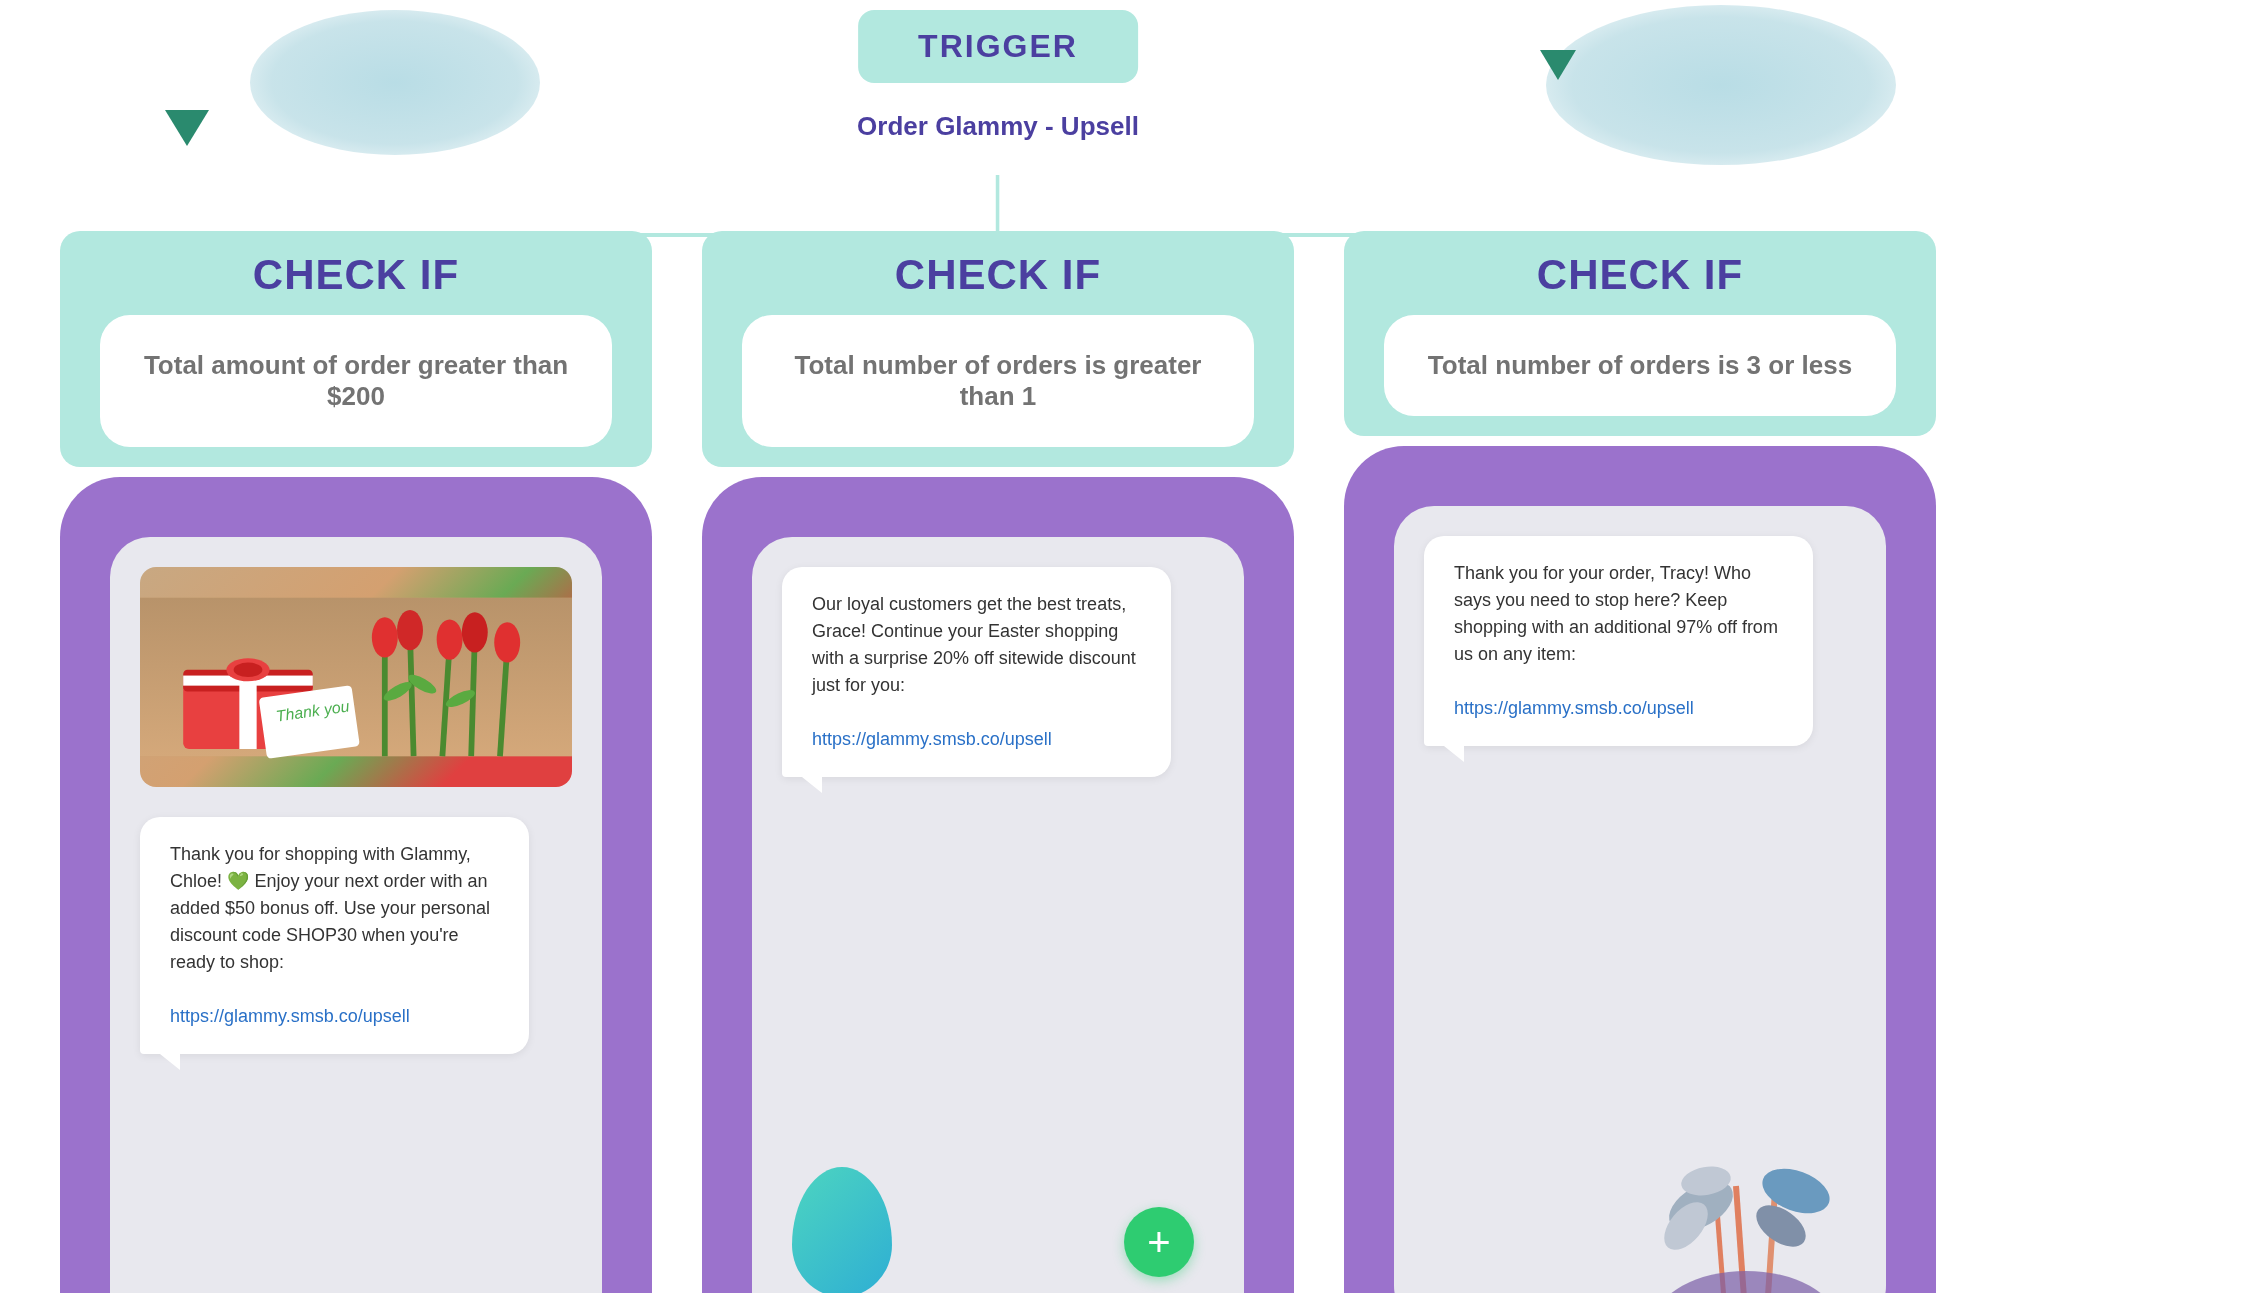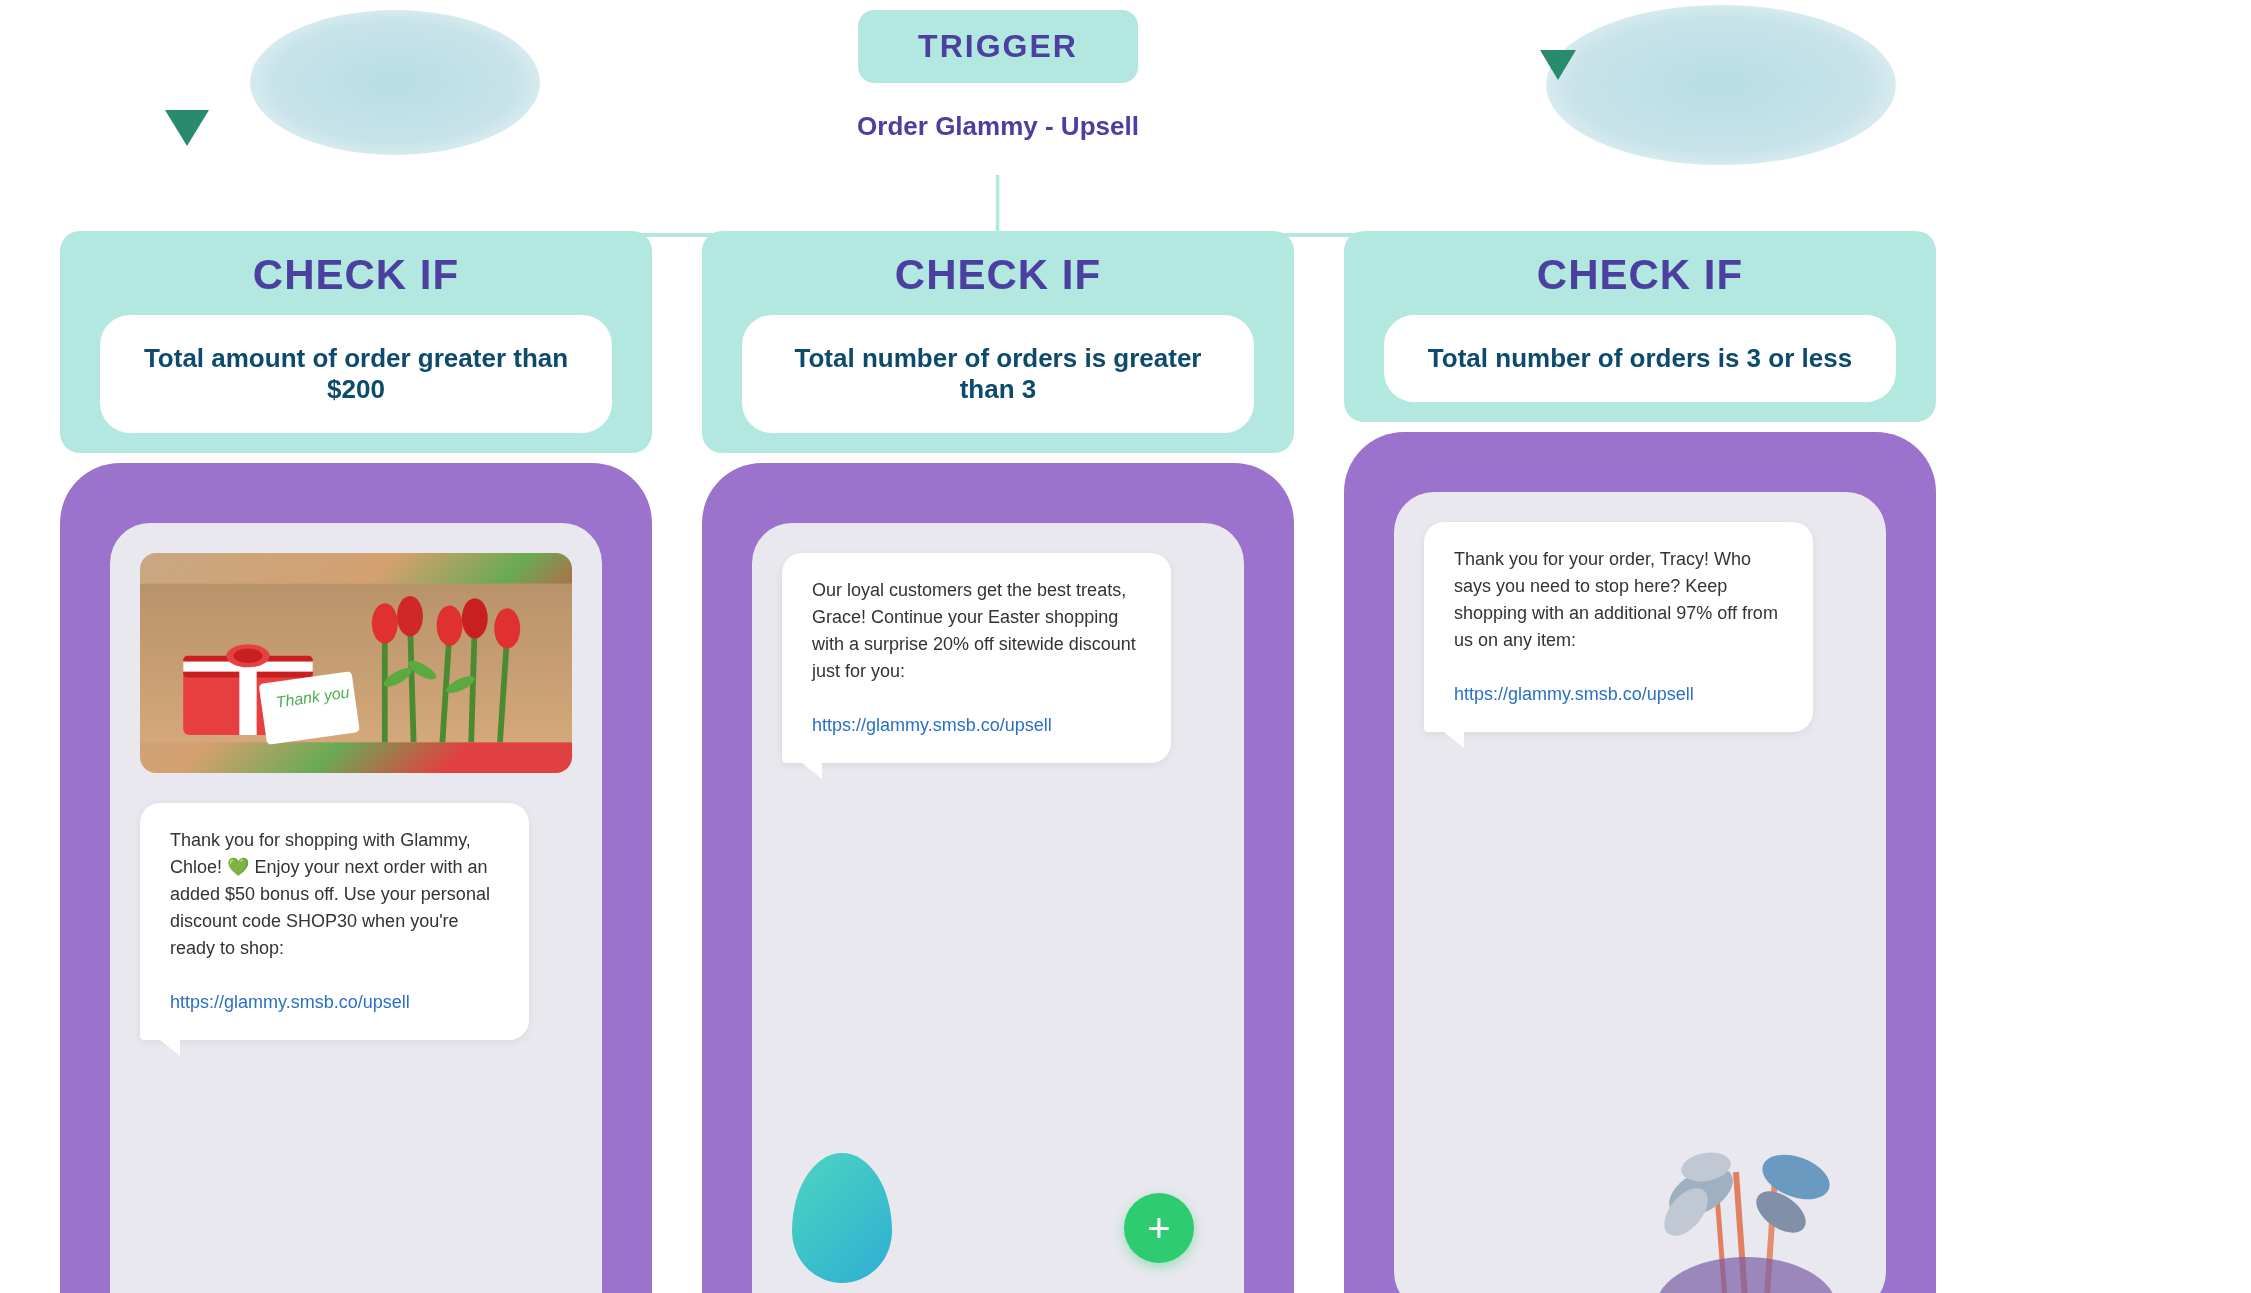--- a/index.html
+++ b/index.html
@@ -102,24 +102,24 @@
     .check-if-title {
       font-size: 42px;
       font-weight: 900;
       color: #4b3fa0;
       letter-spacing: 1px;
     }
 
     .check-if-condition {
       background: #fff;
       border-radius: 30px;
-      padding: 28px 30px;
+      padding: 35px 30px;
       font-size: 26px;
       font-weight: 700;
-      color: #0c4a6e;
+      color: #737373;
       text-align: center;
       margin-top: 16px;
     }
 
     
     .phone-card {
       background: #9b72cc;
       border-radius: 60px 60px 60px 60px;
       width: 100%;
       min-height: 900px;
@@ -367,21 +367,21 @@
             </div>
           </div>
         </div>
       </div>
     </div>
 
     <div class="column">
       <div class="check-if-wrapper">
         <div class="check-if-box">
           <div class="check-if-title">CHECK IF</div>
-          <div class="check-if-condition">Total number of orders is greater than 3</div>
+          <div class="check-if-condition">Total number of orders is greater than 1</div>
         </div>
         <div class="card-wrapper">
           <div class="phone-card">
             <div class="phone-card-inner">
               <div class="sms-bubble">
                 <span>Our loyal customers get the best treats, Grace! Continue your Easter shopping with a surprise 20% off sitewide discount just for you:</span>
                 <br><br>
                 <a class="sms-link" href="#">
                   <span>https://glammy.smsb.co/upsell</span>
                 </a>

